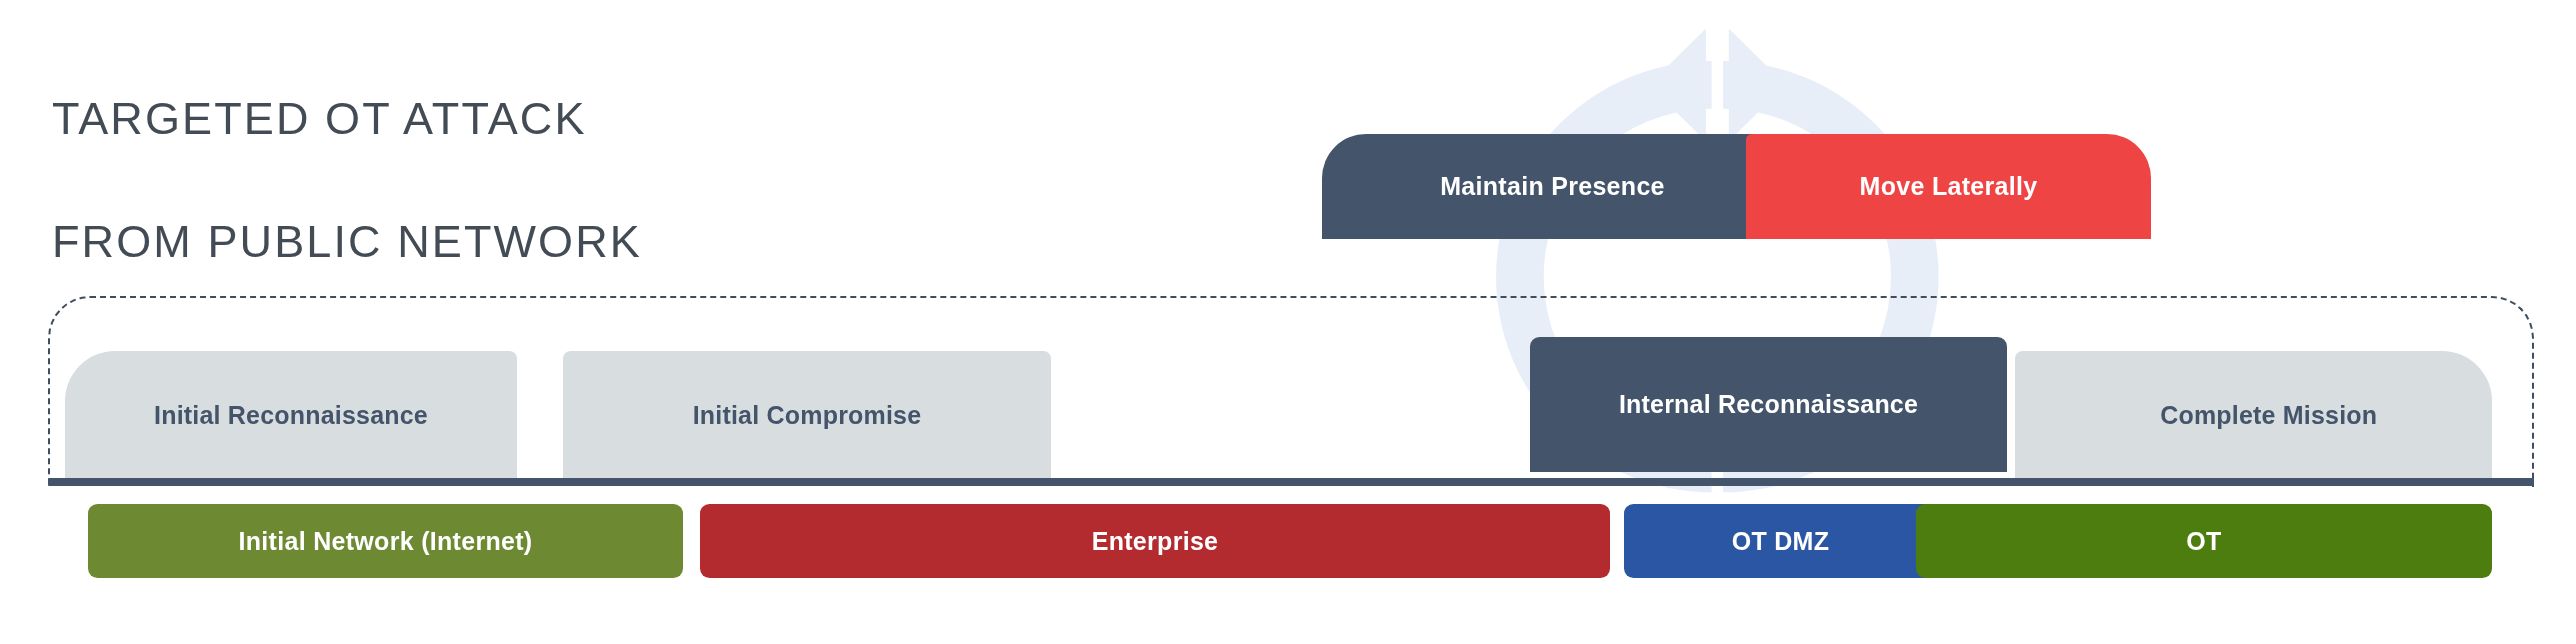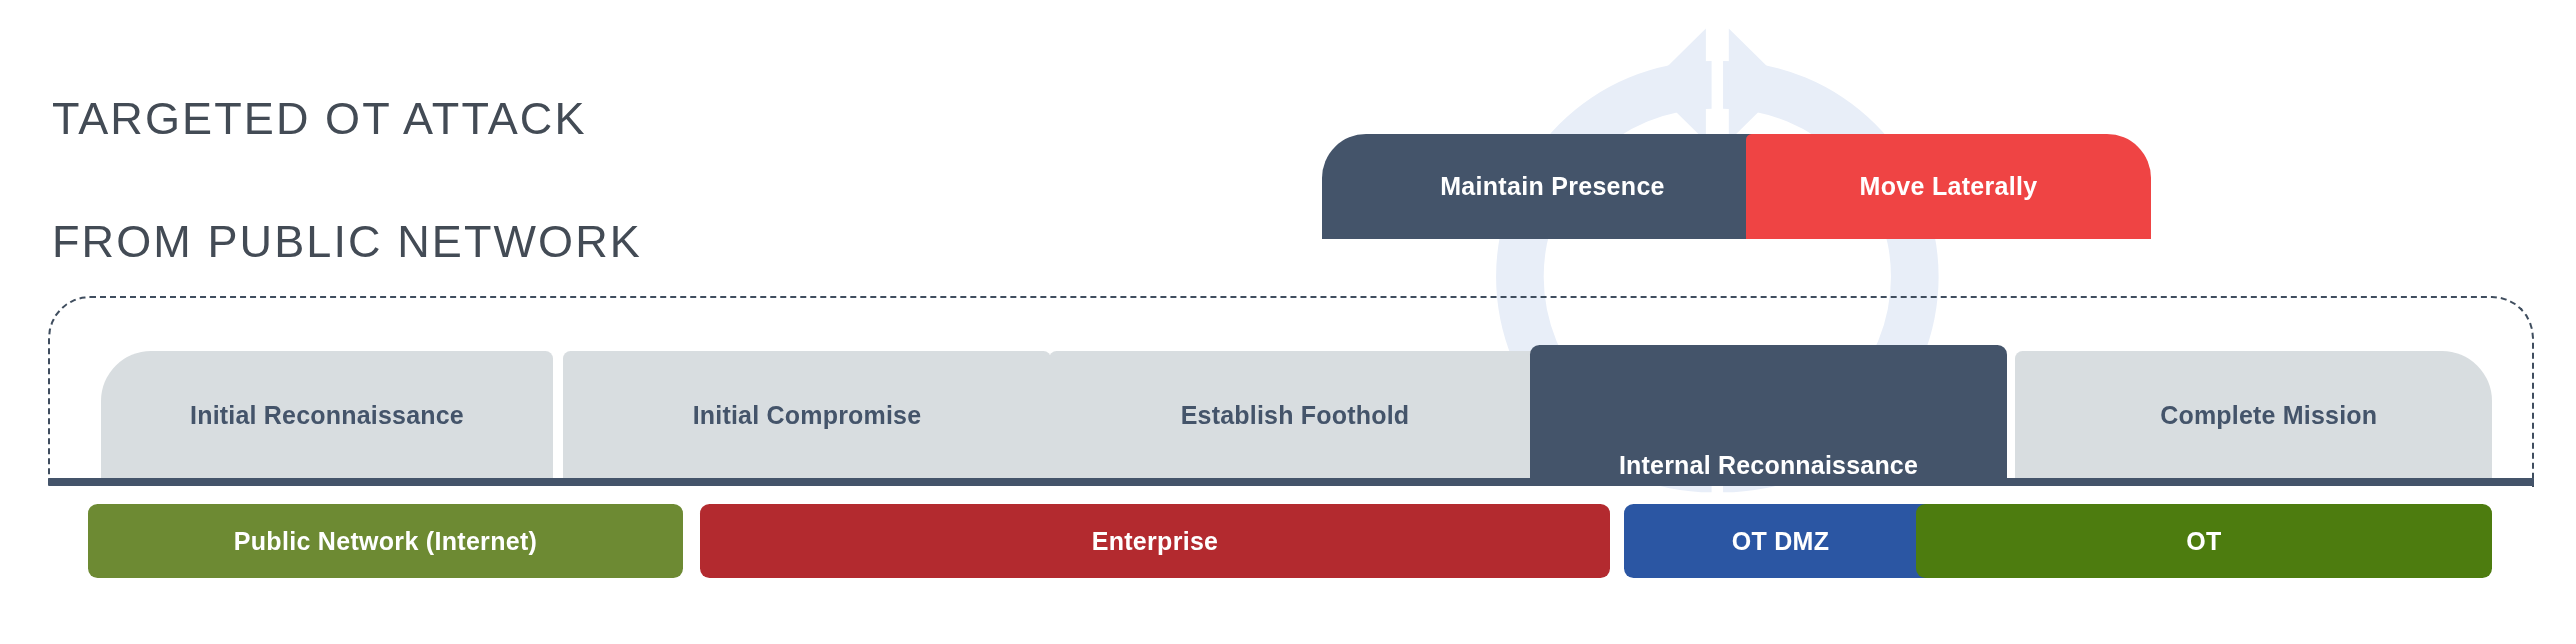--- a/index.html
+++ b/index.html
@@ -43,24 +43,24 @@
   }
 
   
   .phase {
     position:absolute; z-index:4;
     display:flex; align-items:center; justify-content:center;
     font-size:25px; font-weight:bold; letter-spacing:0.2px;
     text-align:center; padding:0 9.5px;
   }
   .phase.plain { background:#d8dde0; color:#44546a; top:351px; height:129px; }
-  .phase.active { background:#44546a; color:#ffffff; top:345px; height:135px;
-                  border-radius:9.5px 9.5px 0 0; z-index:8;align-items:flex-end; }
+  .phase.active { background:#44546a; color:#ffffff; top:337px; height:135px;
+                  border-radius:9.5px 9.5px 0 0; z-index:8; }
 
-  #phase-0 { left:65px;   width:452px; border-radius:50px 7.6px 0 0;margin-left:36px; }
+  #phase-0 { left:65px;   width:452px; border-radius:50px 7.6px 0 0; }
   #phase-1 { left:563px;  width:488px; border-radius:7.6px 7.6px 0 0; }
   #phase-2 { left:1049px; width:492px; border-radius:7.6px 7.6px 0 0; }
   #phase-3 { left:1530px; width:477px; }
   #phase-4 { left:2015px; width:477px; border-radius:7.6px 50px 0 0; }
 
   
   .zone {
     position:absolute; top:504px; height:74px; z-index:9;
     border-radius:9.5px; color:#ffffff;
     display:flex; align-items:center; justify-content:center;
@@ -109,32 +109,29 @@
   <div class="topbox" id="topbox-1" style="background: #ef4444; color: rgb(255, 255, 255);">
     <span>Move Laterally</span>
   </div>
 
   <div class="phase plain" id="phase-0" style="background: rgb(216, 221, 224); color: rgb(68, 84, 106);">
     <span>Initial Reconnaissance</span>
   </div>
   <div class="phase plain" id="phase-1" style="background: rgb(216, 221, 224); color: rgb(68, 84, 106);">
     <span>Initial Compromise</span>
   </div>
-  <div class="phase plain" id="phase-2" style="background: rgb(216, 221, 224); color: rgb(68, 84, 106);">
-    <span>Establish Foothold</span>
-  </div>
   <div class="phase active" id="phase-3" style="background: rgb(68, 84, 106); color: rgb(255, 255, 255);">
     <span>Internal Reconnaissance</span>
   </div>
   <div class="phase plain" id="phase-4" style="background: rgb(216, 221, 224); color: rgb(68, 84, 106); padding-left: 40px;">
     <span>Complete Mission</span>
   </div>
 
   <div class="zone" id="zone-0" style="background: rgb(109, 138, 51); color: rgb(255, 255, 255);">
-    <span>Public Network (Internet)</span>
+    <span>Initial Network (Internet)</span>
   </div>
   <div class="zone" id="zone-1" style="background: rgb(179, 42, 47); color: rgb(255, 255, 255);">
     <span>Enterprise</span>
   </div>
   <div class="zone" id="zone-2" style="background: rgb(43, 86, 163); color: rgb(255, 255, 255);">
     <span>OT DMZ</span>
   </div>
   <div class="zone" id="zone-3" style="background: #4d7c0f; color: rgb(255, 255, 255);">
     <span>OT</span>
   </div>

